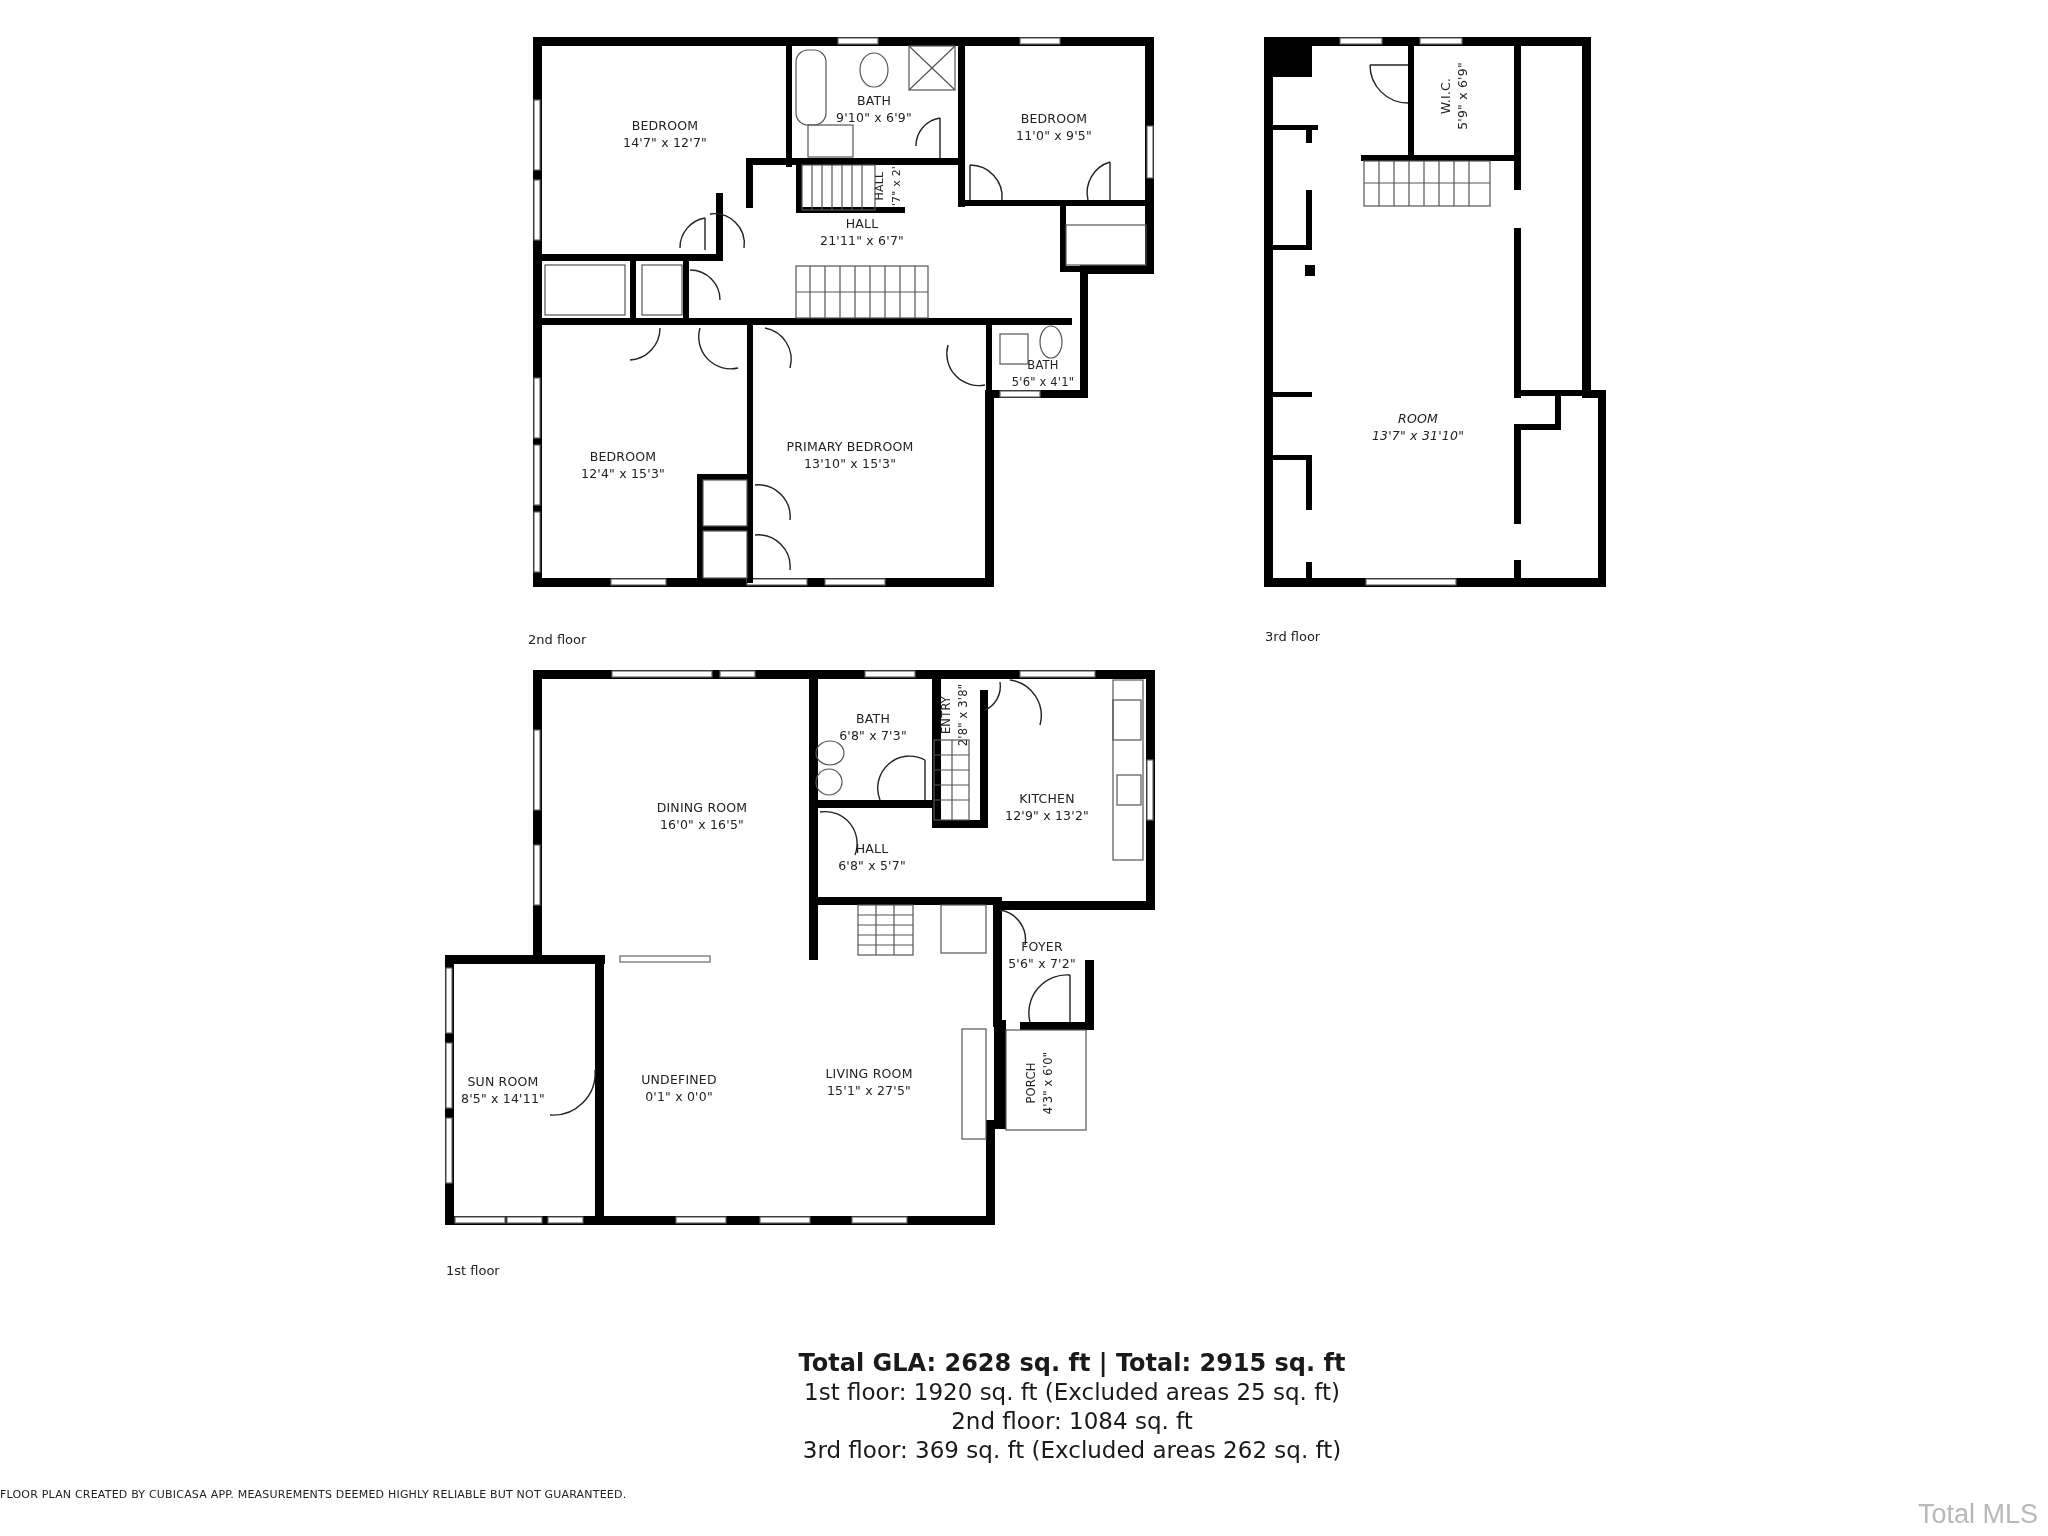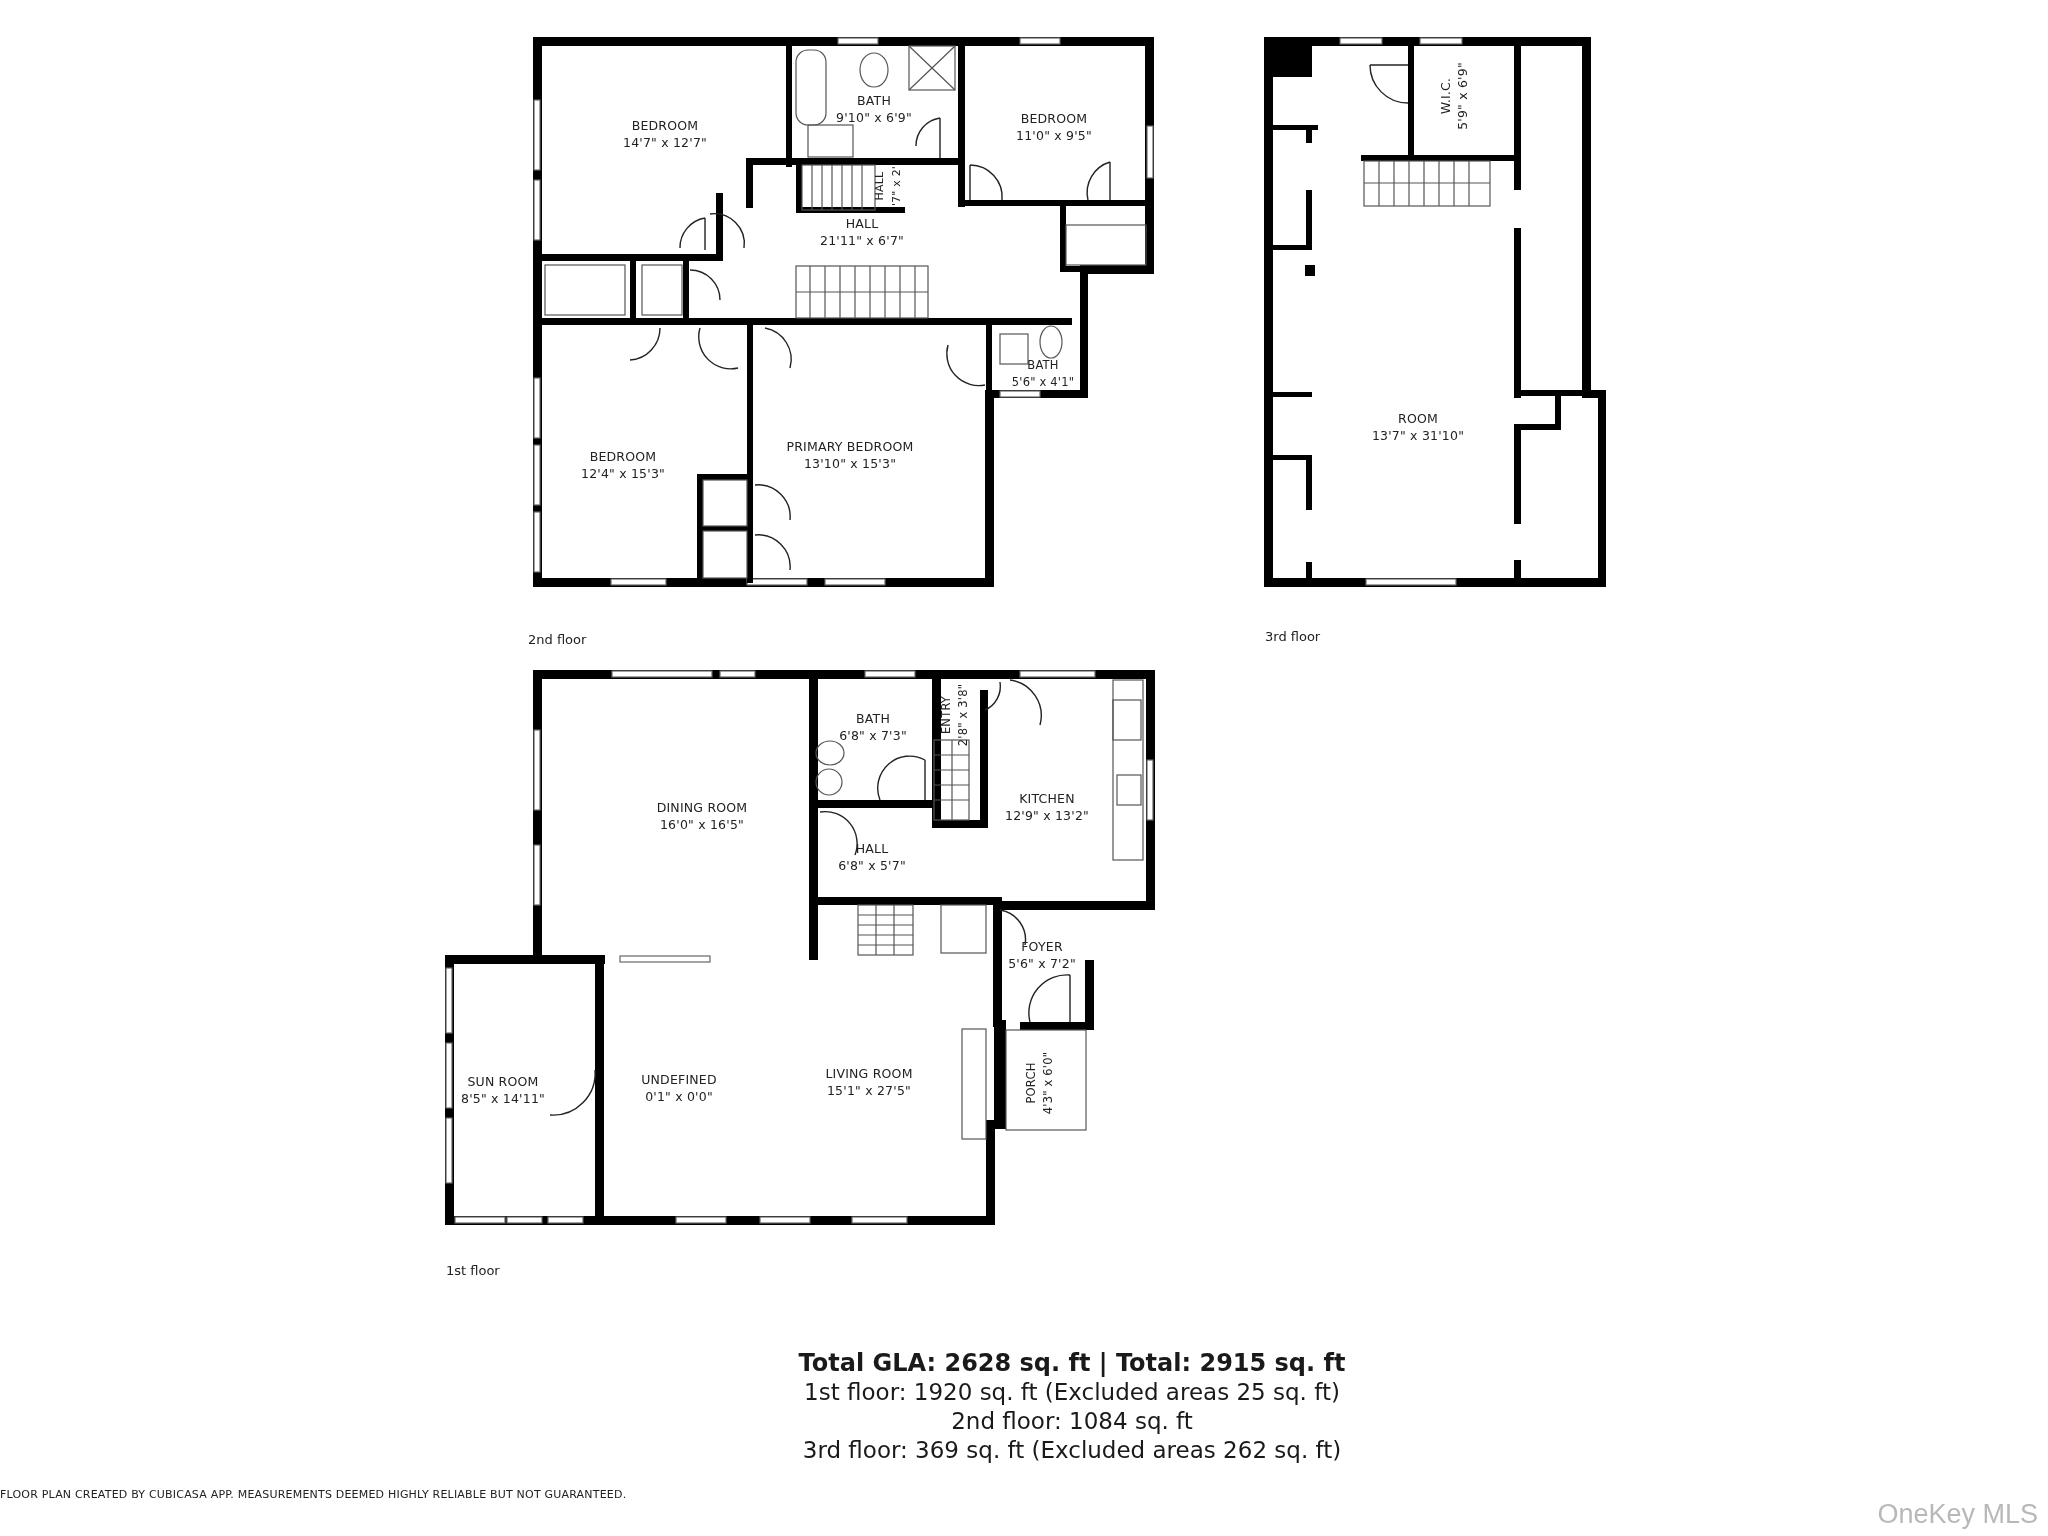--- a/index.html
+++ b/index.html
@@ -278,21 +278,21 @@
 <div class="room-label" style="left:1043px; top:374px; font-size:11.5px;">
     <div>BATH</div>
     <div>5'6" x 4'1"</div>
   </div>
 <div class="floor-label" style="left:528px; top:632px;">2nd floor</div>
 
 <div class="room-label rot" style="left:1454px; top:96px;">
     <div>W.I.C.</div>
     <div>5'9" x 6'9"</div>
   </div>
-<div class="room-label" style="left:1418px; top:427px;">
+<div class="room-label" style="left:1418px; top:427px;font-style:italic;">
     <div>ROOM</div>
     <div>13'7" x 31'10"</div>
   </div>
 <div class="floor-label" style="left:1265px; top:629px;">3rd floor</div>
 
 <div class="room-label" style="left:702px; top:816px;">
     <div>DINING ROOM</div>
     <div>16'0" x 16'5"</div>
   </div>
 <div class="room-label" style="left:873px; top:727px;">
@@ -333,13 +333,13 @@
   </div>
 <div class="floor-label" style="left:446px; top:1263px;">1st floor</div>
 
 <div class="summary">
   <div class="total">Total GLA: 2628 sq. ft | Total: 2915 sq. ft</div>
   <div class="line">1st floor: 1920 sq. ft (Excluded areas 25 sq. ft)</div>
   <div class="line">2nd floor: 1084 sq. ft</div>
   <div class="line">3rd floor: 369 sq. ft (Excluded areas 262 sq. ft)</div>
 </div>
 <div class="disclaimer">FLOOR PLAN CREATED BY CUBICASA APP. MEASUREMENTS DEEMED HIGHLY RELIABLE BUT NOT GUARANTEED.</div>
-<div class="watermark">OneKey MLS</div>
+<div class="watermark">Total MLS</div>
 
 </body></html>

